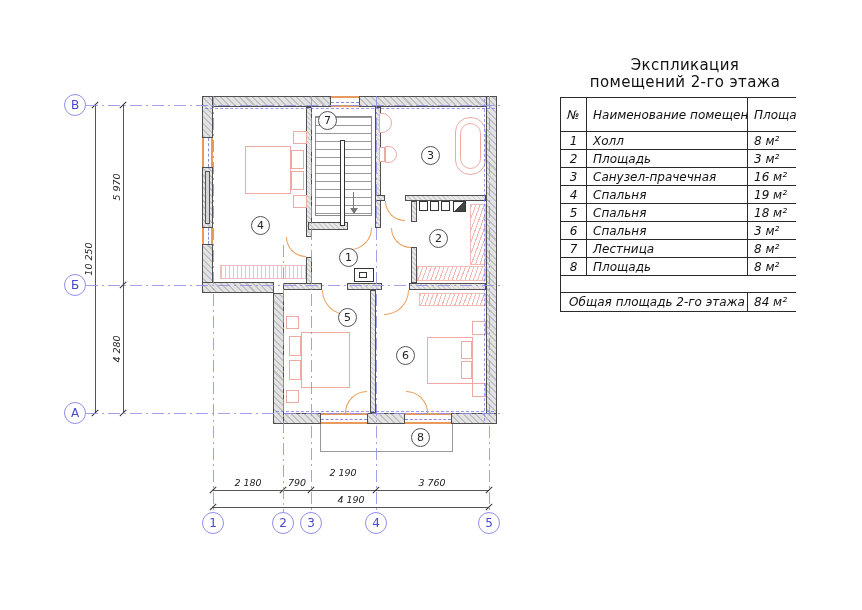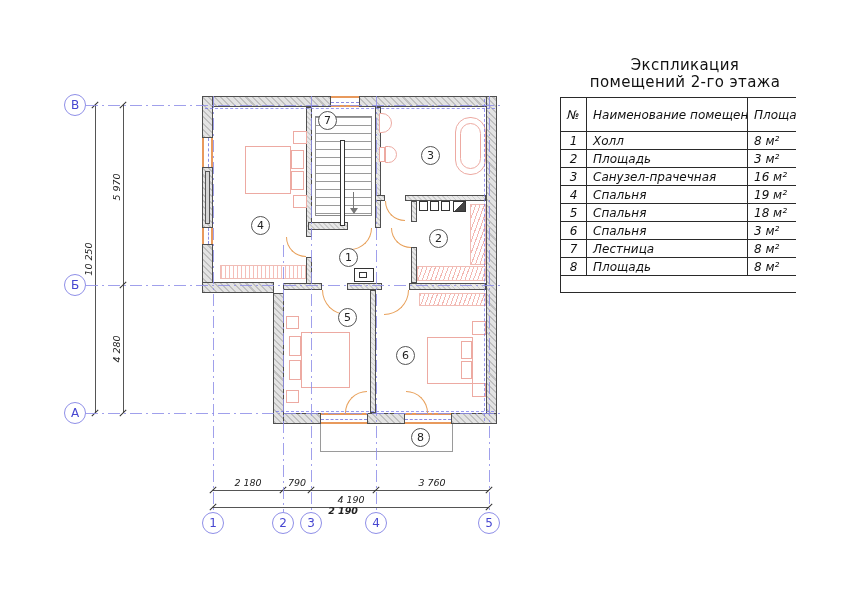--- a/index.html
+++ b/index.html
@@ -133,20 +133,24 @@
       <td class="col-area">8 м²</td>
     </tr>
     <tr class="drow">
       <td class="col-num">8</td>
       <td>Площадь</td>
       <td class="col-area">8 м²</td>
     </tr>
     <tr class="erow">
           <td colspan="3"></td>
         </tr>
+    <tr class="trow">
+      <td colspan="2" class="tlabel">Общая площадь 2-го этажа</td>
+      <td class="col-area">84 м²</td>
+    </tr>
   </tbody>
     </table>
 
   <div class="abs axis-h" style="left:86px;top:105px;width:414px;"></div>
   <div class="abs axis-h" style="left:86px;top:285px;width:414px;"></div>
   <div class="abs axis-h" style="left:86px;top:413px;width:414px;"></div>
   <div class="abs axis-v" style="left:213px;top:96px;height:416px;"></div>
   <div class="abs axis-v" style="left:283px;top:245px;height:267px;"></div>
   <div class="abs axis-v" style="left:311px;top:96px;height:416px;"></div>
   <div class="abs axis-v" style="left:376px;top:96px;height:416px;"></div>
@@ -176,21 +180,21 @@
   <div class="abs dimline-h" style="left:213px;top:507px;width:276px;"></div>
   <div class="abs tick" style="left:213px;top:490px;"></div>
   <div class="abs tick" style="left:283px;top:490px;"></div>
   <div class="abs tick" style="left:311px;top:490px;"></div>
   <div class="abs tick" style="left:376px;top:490px;"></div>
   <div class="abs tick" style="left:489px;top:490px;"></div>
   <div class="abs tick" style="left:213px;top:507px;"></div>
   <div class="abs tick" style="left:489px;top:507px;"></div>
   <div class="abs dlabel h" style="left:248px;top:488px;">2 180</div>
   <div class="abs dlabel h" style="left:297px;top:488px;">790</div>
-  <div class="abs dlabel h" style="left:343px;top:516px;font-weight:bold;">2 190</div>
+  <div class="abs dlabel h" style="left:343px;top:478px;">2 190</div>
   <div class="abs dlabel h" style="left:432px;top:488px;">3 760</div>
   <div class="abs dlabel h" style="left:351px;top:505px;">4 190</div>
 
   <div class="abs balcony" style="left:320px;top:424px;width:133px;height:28px;"></div>
 
   <div class="abs wall" style="left:202px;top:96px;width:129px;height:11px;"></div>
   <div class="abs wall" style="left:359px;top:96px;width:138px;height:11px;"></div>
   <div class="abs wall" style="left:486px;top:96px;width:11px;height:328px;"></div>
   <div class="abs wall" style="left:273px;top:413px;width:48px;height:11px;"></div>
   <div class="abs wall" style="left:367px;top:413px;width:38px;height:11px;"></div>

